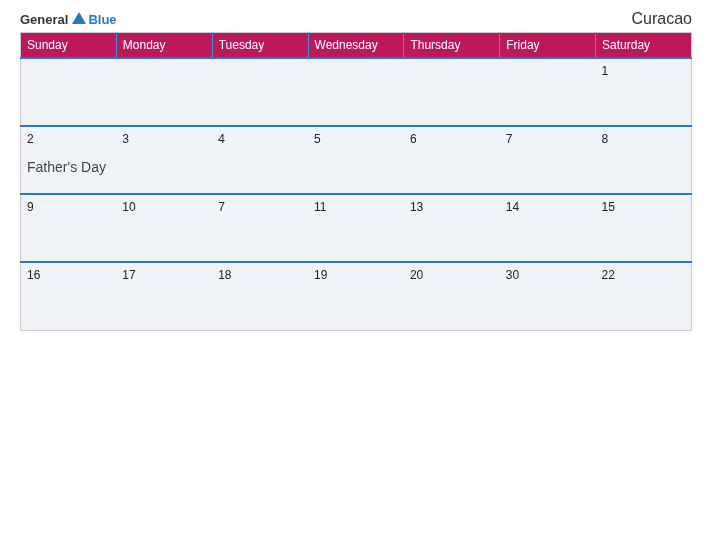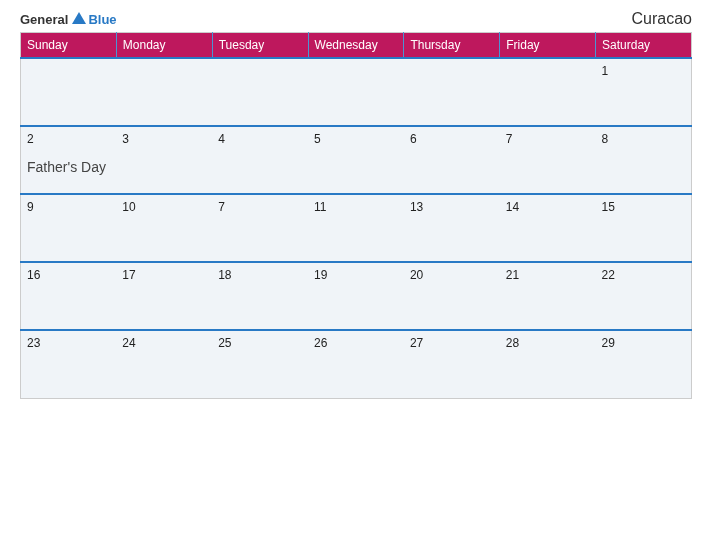--- a/index.html
+++ b/index.html
@@ -216,43 +216,20 @@
         <td>
           <span class="day-number">18</span>
         </td>
         <td>
           <span class="day-number">19</span>
         </td>
         <td>
           <span class="day-number">20</span>
         </td>
         <td>
-          <span class="day-number">21</span>
+          <span class="day-number">30</span>
         </td>
         <td>
           <span class="day-number">22</span>
-        </td>
-      </tr>
-      <tr>
-        <td>
-          <span class="day-number">23</span>
-        </td>
-        <td>
-          <span class="day-number">24</span>
-        </td>
-        <td>
-          <span class="day-number">25</span>
-        </td>
-        <td>
-          <span class="day-number">26</span>
-        </td>
-        <td>
-          <span class="day-number">27</span>
-        </td>
-        <td>
-          <span class="day-number">28</span>
-        </td>
-        <td>
-          <span class="day-number">29</span>
         </td>
       </tr>
     </tbody>
 </table>
 
 </body></html>

